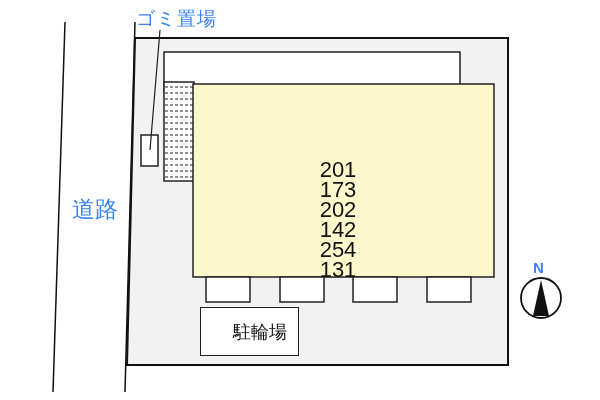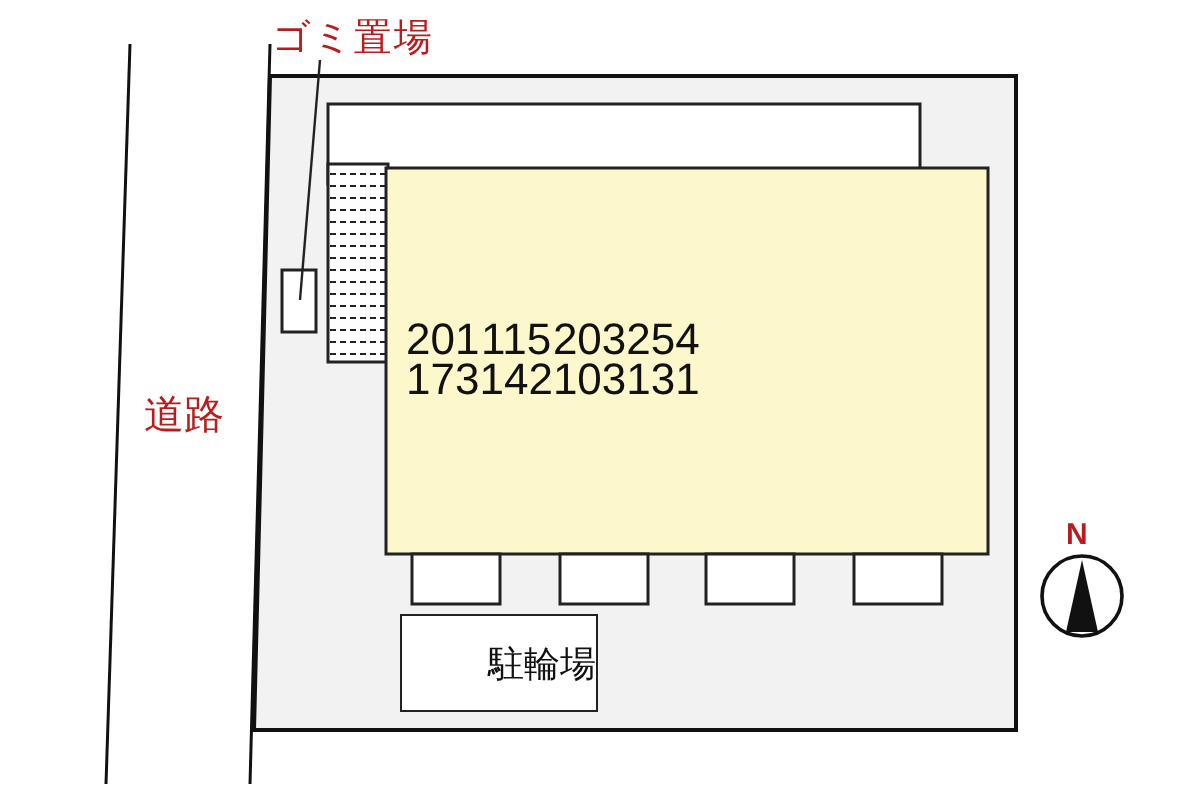--- a/index.html
+++ b/index.html
@@ -1,21 +1,21 @@
 <!DOCTYPE html>
 <html><head>
 <meta charset="utf-8">
 <style>
   html,body{margin:0;padding:0;background:#ffffff;}
   body{width:600px;height:400px;position:relative;overflow:hidden;font-family:"DejaVu Sans","Liberation Sans",sans-serif;color:#111;}
   svg{position:absolute;left:0;top:0;}
-  .lbl{position:absolute;white-space:nowrap;color:#b91c1c;}
-  .units{position:absolute;left:203px;top:160px;width:270px;display:flex;font-family:"Liberation Sans","DejaVu Sans",sans-serif;font-size:22px;line-height:20px;}
+  .lbl{position:absolute;white-space:nowrap;color:#3b82f6;}
+  .units{position:absolute;left:203px;top:160px;width:270px;display:flex;justify-content:space-between;font-family:"Liberation Sans","DejaVu Sans",sans-serif;font-size:22px;line-height:20px;flex-direction:column;}
   .unit-col{display:flex;flex-direction:column;align-items:center;}
-  .bike-box{position:absolute;left:200px;top:307px;width:99px;height:49px;background:#fff;border:1.5px solid #222;box-sizing:border-box;display:flex;align-items:center;justify-content:flex-end;font-size:18px;}
+  .bike-box{position:absolute;left:200px;top:307px;width:99px;height:49px;background:#fff;border:1.5px solid #222;box-sizing:border-box;display:flex;align-items:center;justify-content:flex-start;font-size:18px;padding-left:32px;}
 </style>
 </head>
 <body>
 
 <svg width="600" height="400" viewBox="0 0 600 400">
 
   <line x1="65" y1="22" x2="53" y2="392" stroke="#111" stroke-width="1.5"></line>
   <line x1="135" y1="22" x2="125" y2="392" stroke="#111" stroke-width="1.5"></line>
 
   <polygon points="135,38 508,38 508,365 127,365" fill="#f2f2f2" stroke="#111" stroke-width="2"></polygon>
@@ -52,35 +52,31 @@
   <rect x="141" y="135" width="17" height="31" fill="#fff" stroke="#222" stroke-width="1.5"></rect>
   <line x1="160" y1="30" x2="150" y2="150" stroke="#222" stroke-width="1.2"></line>
 
   <g>
     <circle cx="541" cy="298" r="20" fill="#fff" stroke="#111" stroke-width="1.8"></circle>
     <polygon points="541,280 533,316 549,316" fill="#111"></polygon>
   </g>
 </svg>
 
 <div class="lbl" style="left:136px;top:6px;font-size:19px;letter-spacing:1px;">ゴミ置場</div>
-<div class="lbl" style="left:72px;top:194px;font-size:20px;">道路</div>
+<div class="lbl" style="left:72px;top:194px;font-size:23px;">道路</div>
 <div class="lbl" style="left:533px;top:259px;font-size:15px;font-weight:bold;font-family:'Liberation Sans',sans-serif;">N</div>
 
 <div class="units">
   <div class="unit-col">
     <span>201</span>
     <span>173</span>
   </div>
   <div class="unit-col">
-    <span>115</span>
+    <span>202</span>
     <span>142</span>
-  </div>
-  <div class="unit-col">
-    <span>203</span>
-    <span>103</span>
   </div>
   <div class="unit-col">
     <span>254</span>
     <span>131</span>
   </div>
 </div>
 
 <div class="bike-box">
   <span>駐輪場</span>
 </div>

